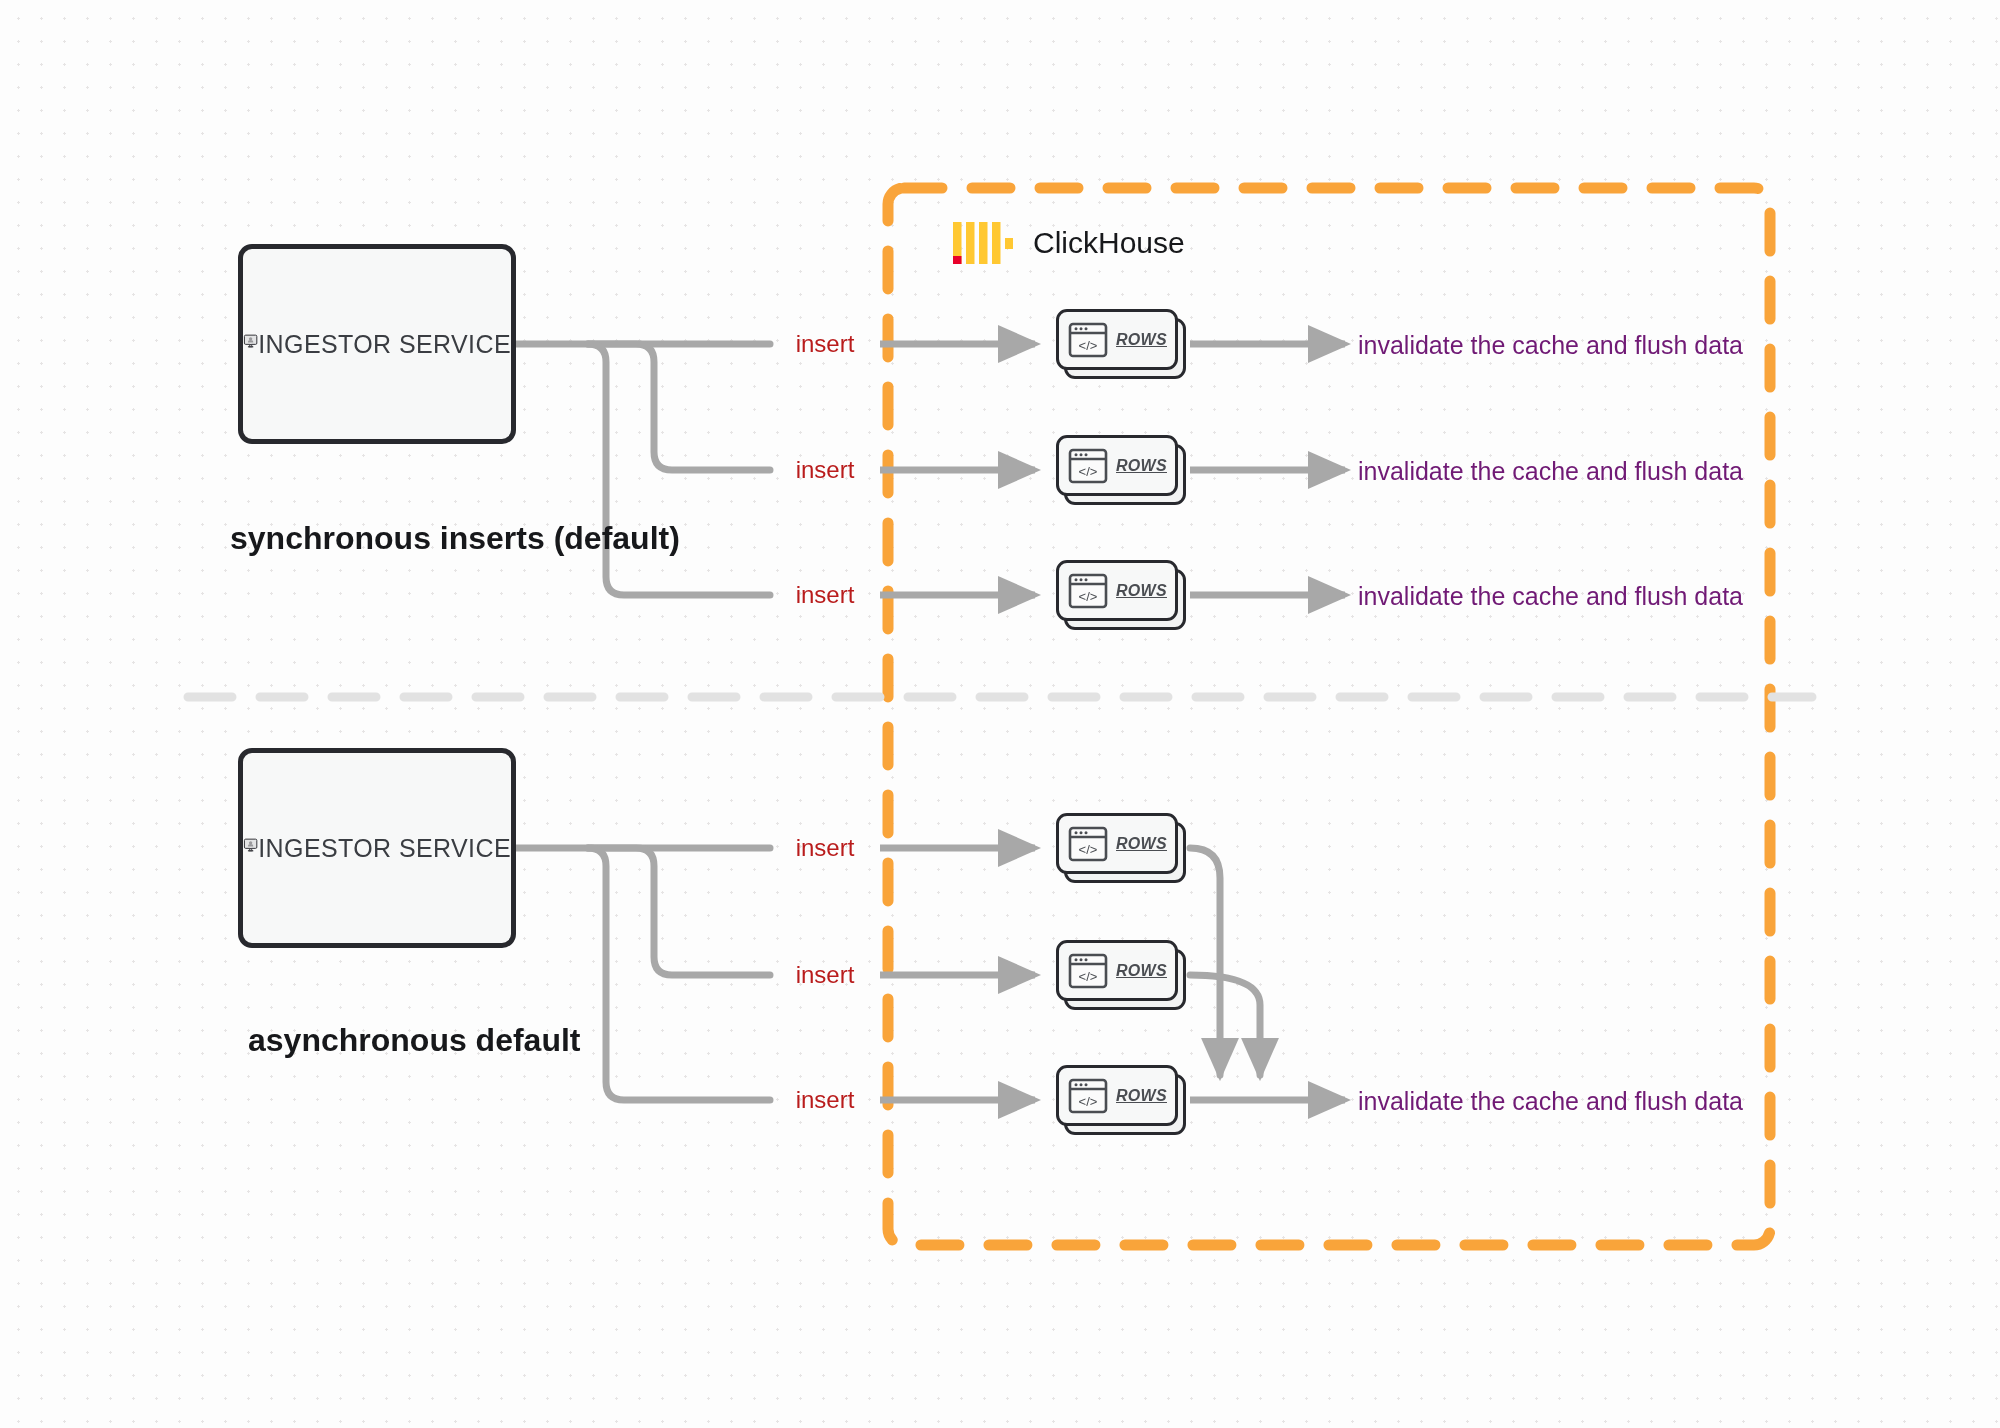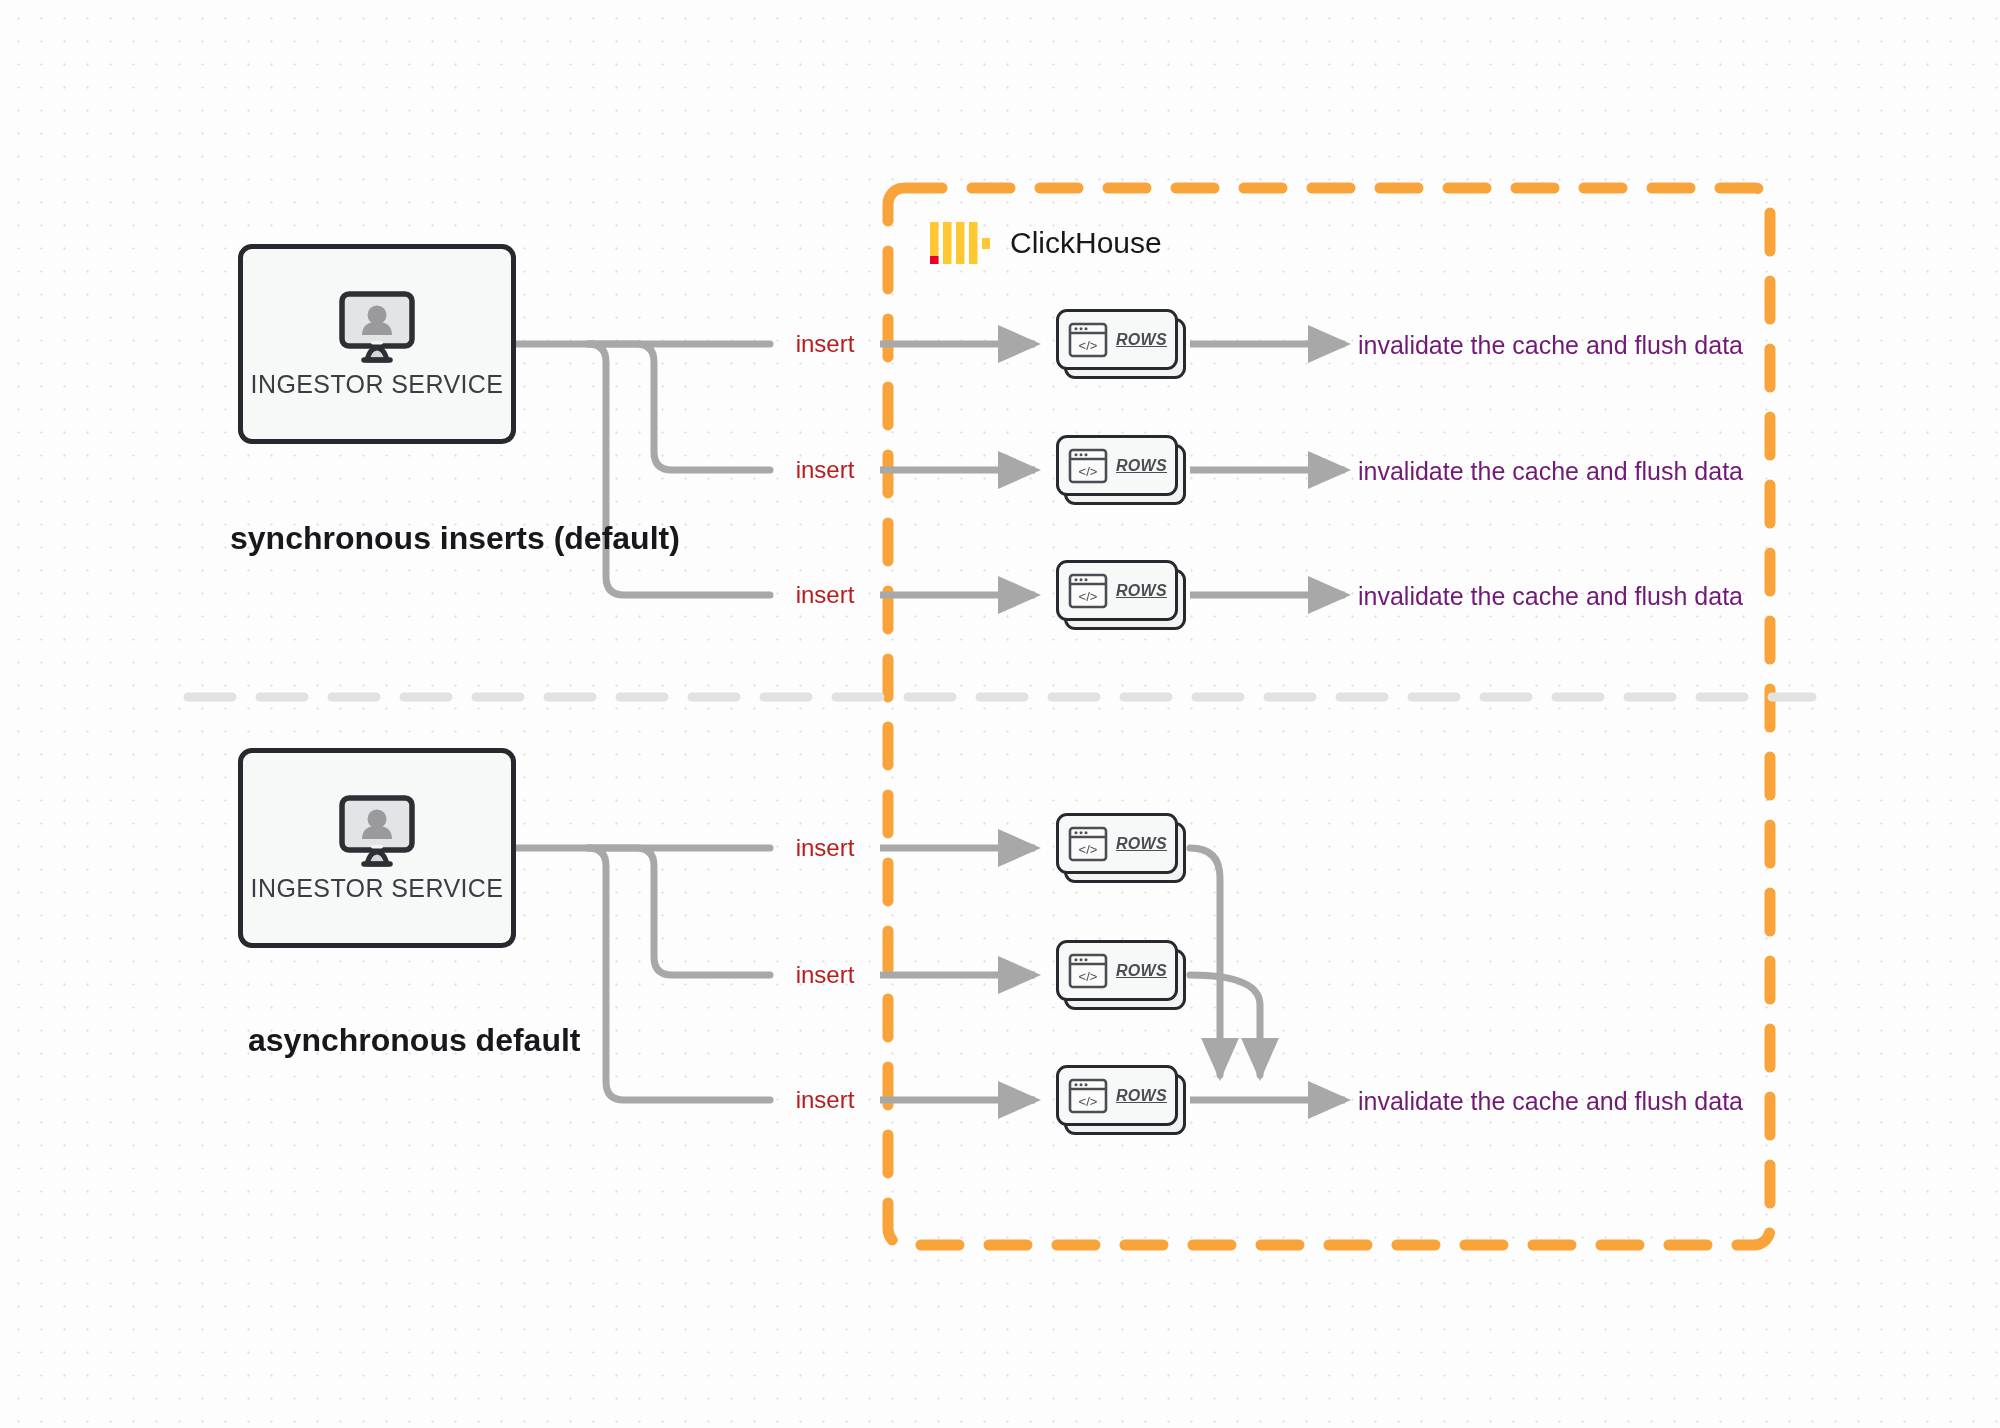--- a/index.html
+++ b/index.html
@@ -37,21 +37,21 @@
   
   .ingestor-box {
     position: absolute;
     width: 278px;
     height: 200px;
     background: #f7f8f8;
     border: 5px solid #28292e;
     border-radius: 14px;
     box-sizing: border-box;
     display: flex;
-    flex-direction: column;
+    flex-direction: row;
     align-items: center;
     justify-content: center;
   }
   .ingestor-box .monitor-icon {
     margin-bottom: 6px;
   }
   .ingestor-label {
     font-size: 25px;
     color: #3a3d42;
     letter-spacing: 0.4px;
@@ -124,20 +124,21 @@
     color: #701a75;
     white-space: nowrap;
   }
 
   
   .clickhouse-brand {
     position: absolute;
     display: flex;
     align-items: center;
     gap: 20px;
+    margin-left: 23px;
   }
   .ch-logo {
     display: block;
   }
   .ch-name {
     font-size: 30px;
     color: #17181b;
     white-space: nowrap;
   }
 </style>

